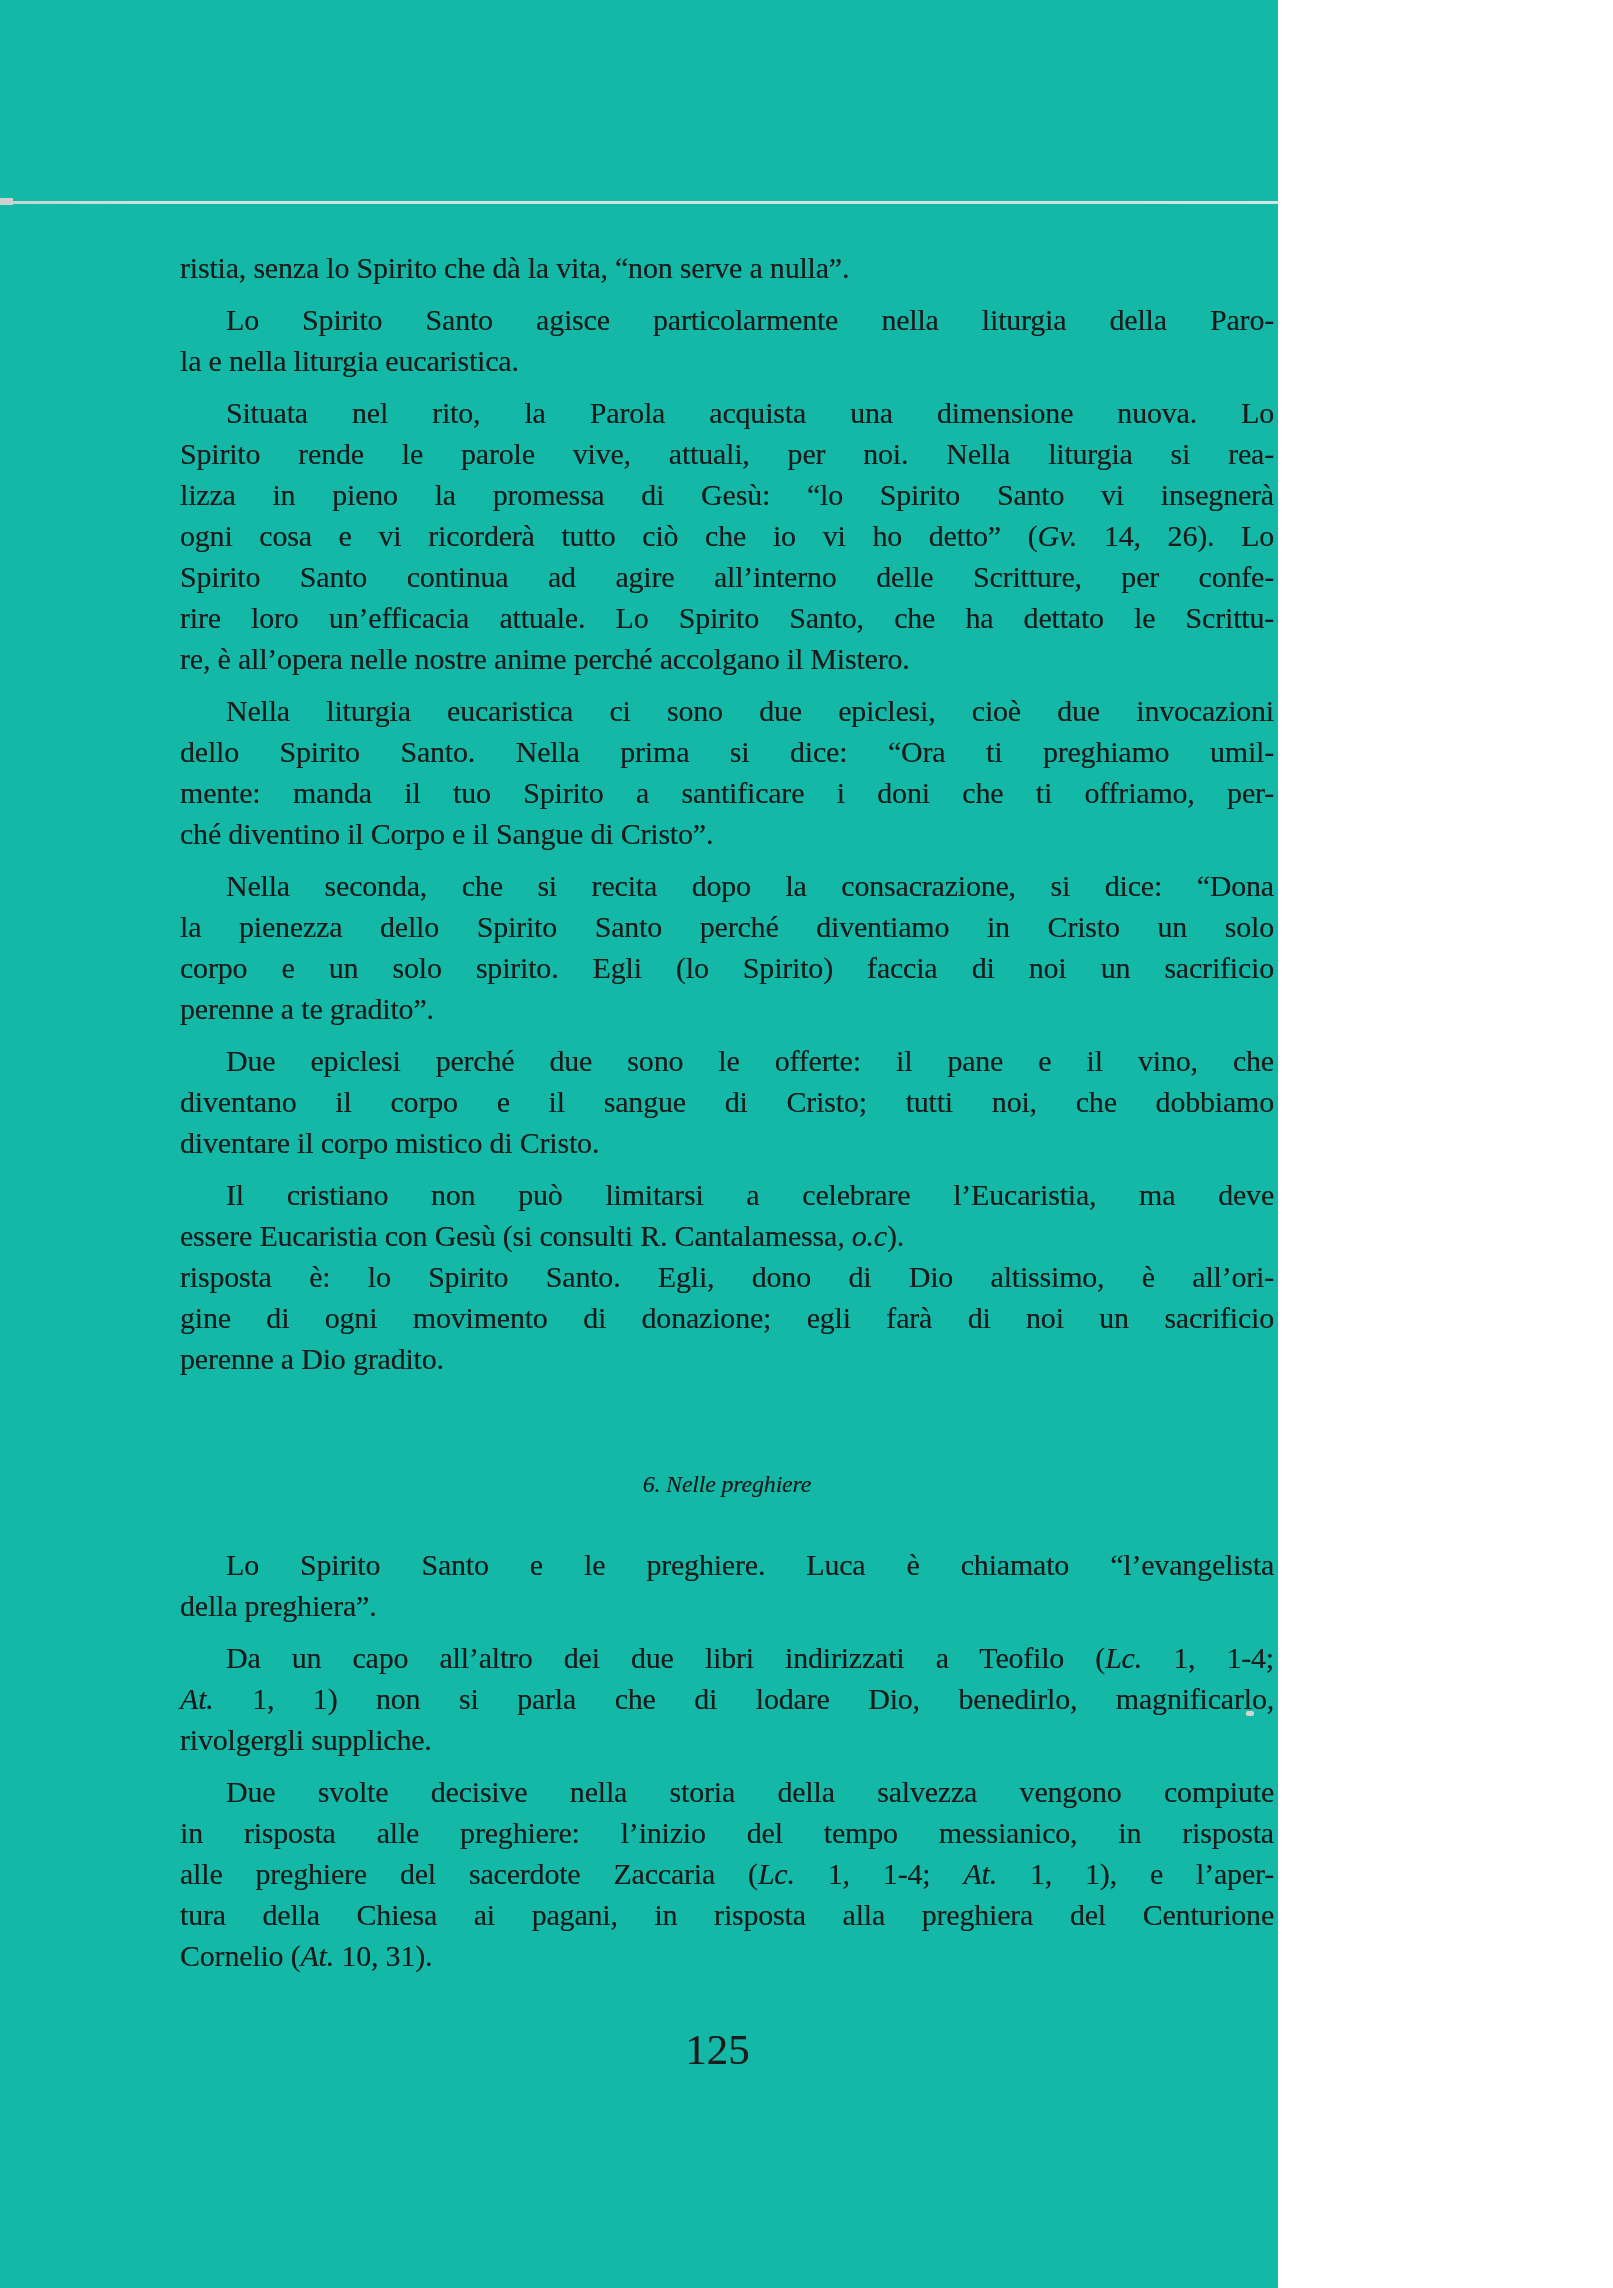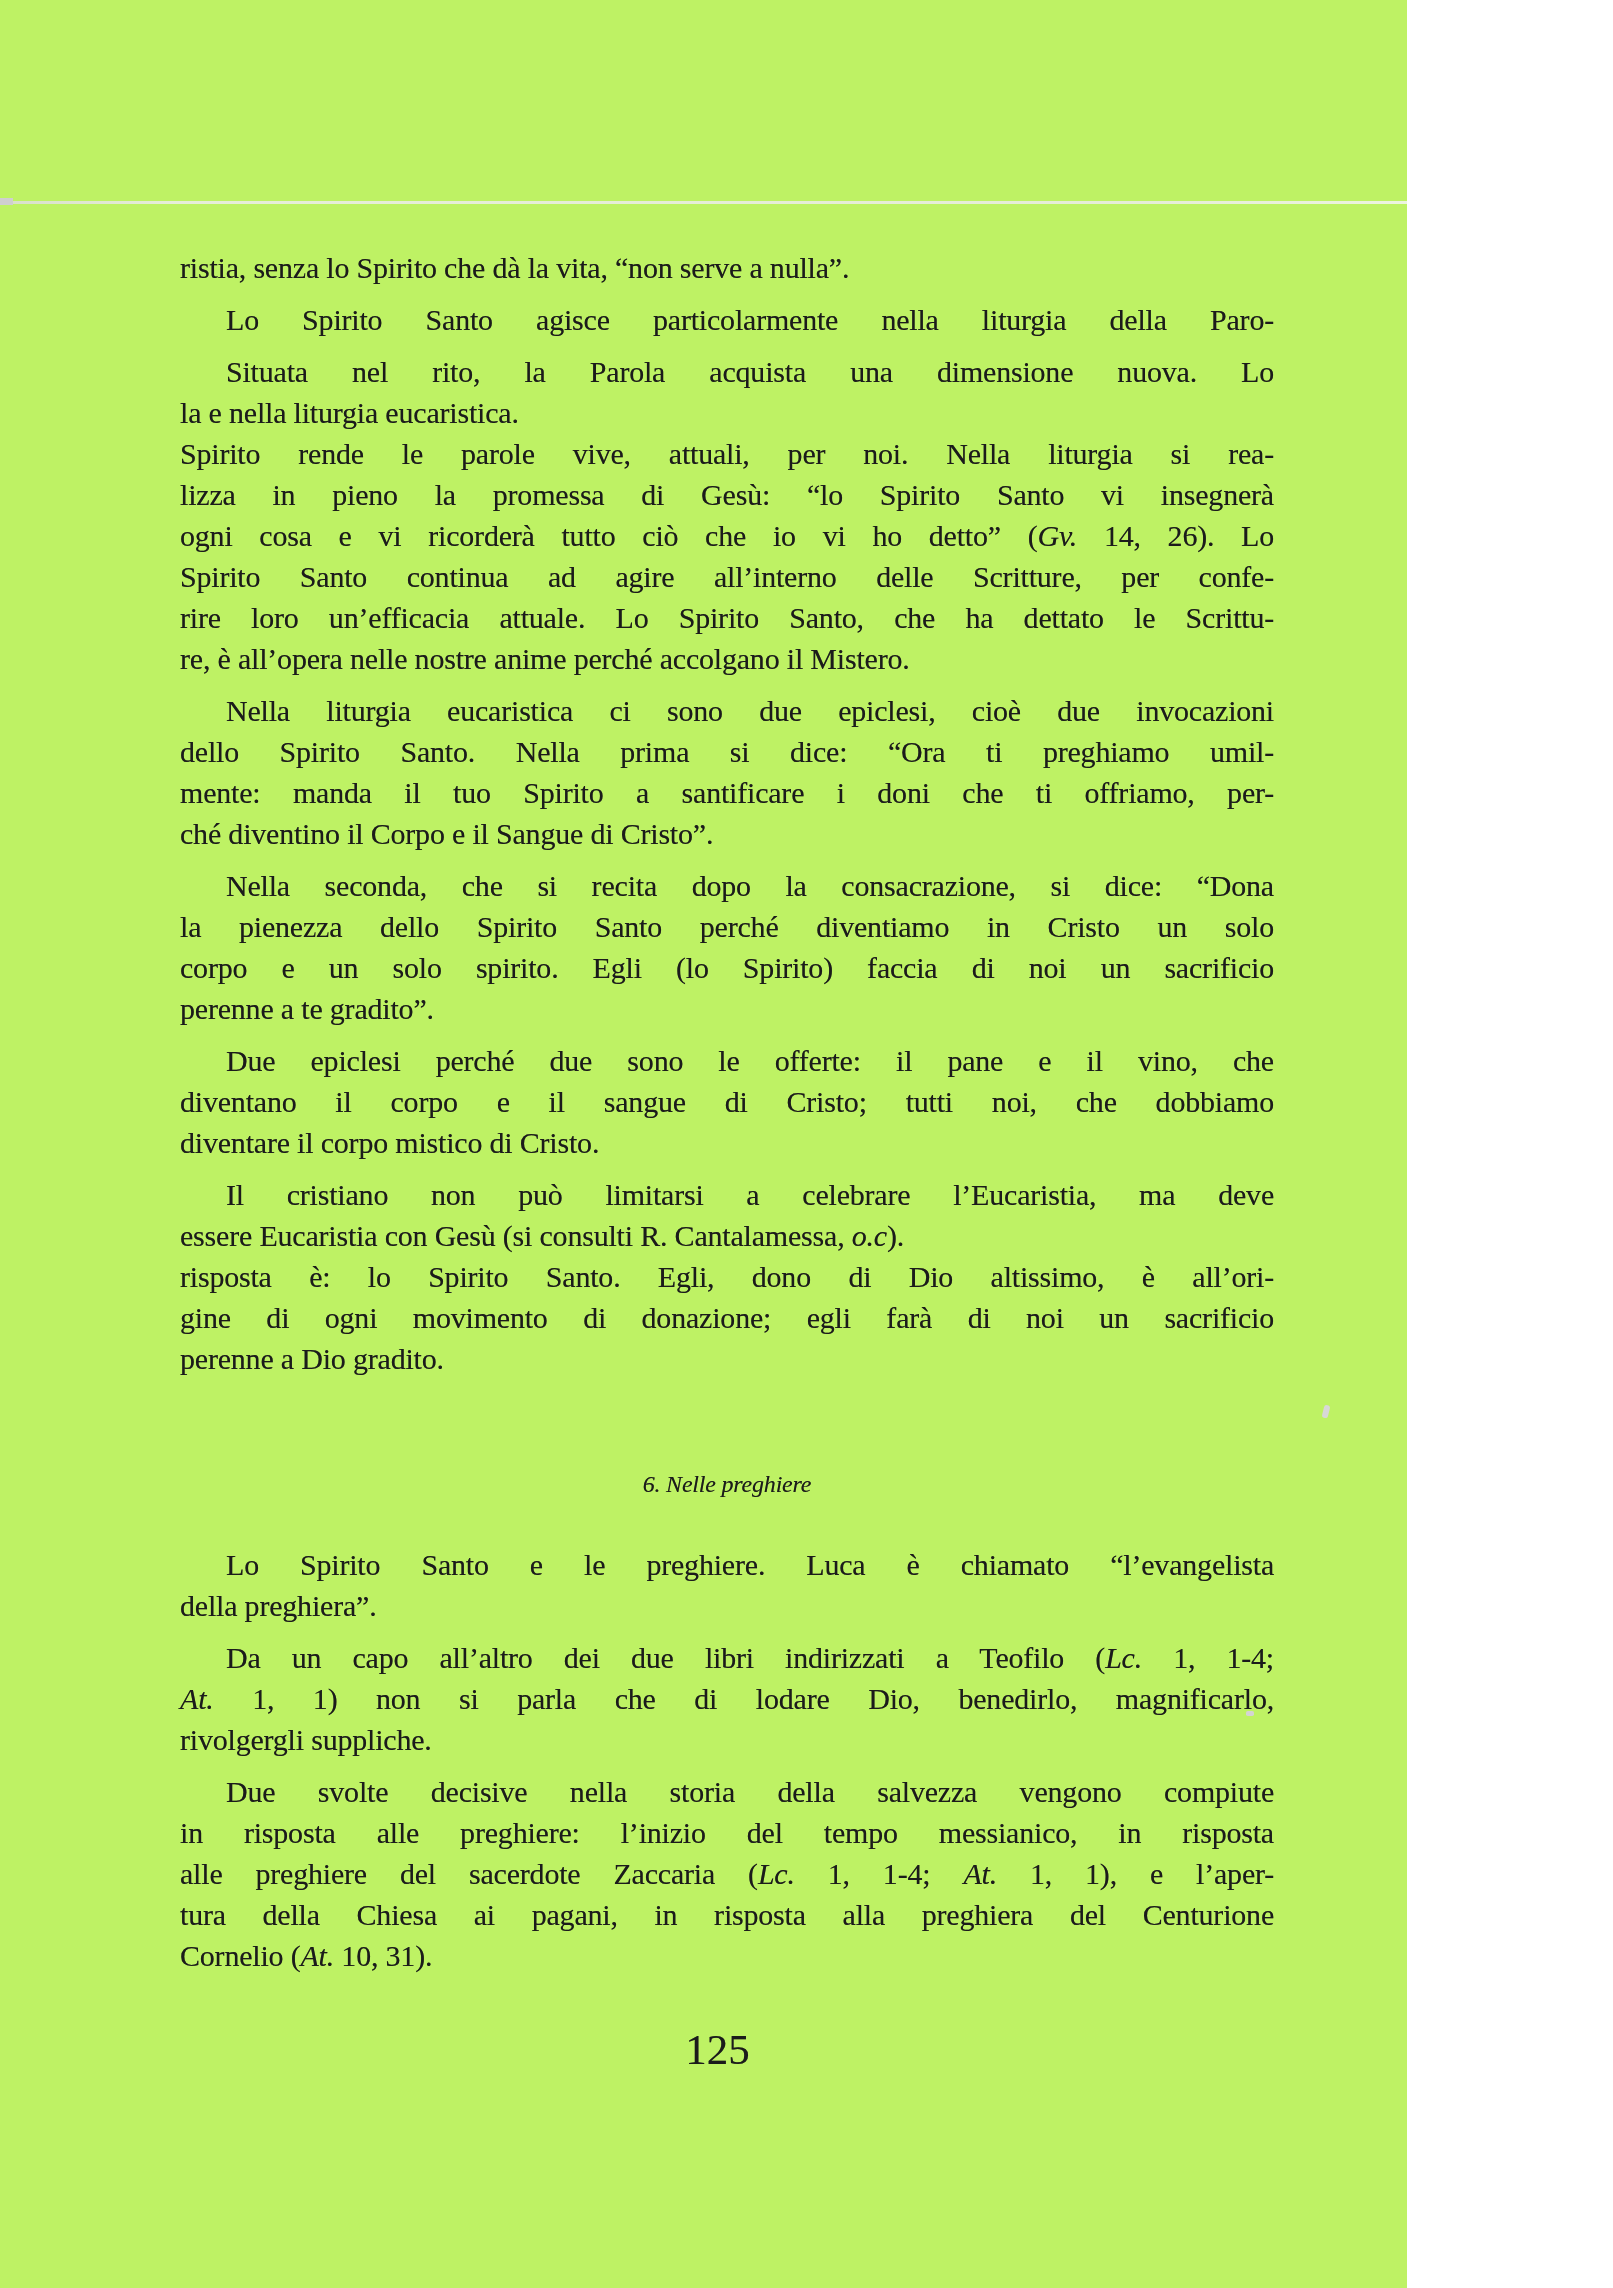--- a/index.html
+++ b/index.html
@@ -1,20 +1,20 @@
 <!DOCTYPE html>
 <html style="font-size:14.8px"><head>
 <meta charset="utf-8">
 <style>
   html, body { margin: 0; padding: 0; }
   .page {
     position: relative;
-    width: 1407px;
+    width: 1278px;
     height: 2289px;
-    background: #bef264;
+    background: #14b8a6;
     font-family: "Liberation Serif", "DejaVu Serif", serif;
     color: #1b1b1b;
     overflow: hidden;
   }
   
   .scan-line {
     position: absolute;
     left: 0; top: 201px;
     width: 1426px; height: 2.8px;
     background: linear-gradient(to right, #dcdcdc, #ededed 12%, #ececec 80%, #f5f5f5);
@@ -70,22 +70,22 @@
 
 <div class="page">
   <div class="scan-line"></div>
   <div class="scan-tick"></div>
   <div class="speck-1"></div>
   <div class="speck-2"></div>
 
   <div class="page-text">
       <div class="line end"><span>ristia, senza lo Spirito che dà la vita, “non serve a nulla”.</span></div>
       <div class="line ind"><span>Lo Spirito Santo agisce particolarmente nella liturgia della Paro-</span></div>
+      <div class="line end"><span>la e nella liturgia eucaristica.</span></div>
       <div class="line ind"><span>Situata nel rito, la Parola acquista una dimensione nuova. Lo</span></div>
-      <div class="line end"><span>la e nella liturgia eucaristica.</span></div>
       <div class="line"><span>Spirito rende le parole vive, attuali, per noi. Nella liturgia si rea-</span></div>
       <div class="line"><span>lizza in pieno la promessa di Gesù: “lo Spirito Santo vi insegnerà</span></div>
       <div class="line"><span>ogni cosa e vi ricorderà tutto ciò che io vi ho detto” (</span><span class="it">Gv.</span><span> 14, 26). Lo</span></div>
       <div class="line"><span>Spirito Santo continua ad agire all’interno delle Scritture, per confe-</span></div>
       <div class="line"><span>rire loro un’efficacia attuale. Lo Spirito Santo, che ha dettato le Scrittu-</span></div>
       <div class="line end"><span>re, è all’opera nelle nostre anime perché accolgano il Mistero.</span></div>
       <div class="line ind"><span>Nella liturgia eucaristica ci sono due epiclesi, cioè due invocazioni</span></div>
       <div class="line"><span>dello Spirito Santo. Nella prima si dice: “Ora ti preghiamo umil-</span></div>
       <div class="line"><span>mente: manda il tuo Spirito a santificare i doni che ti offriamo, per-</span></div>
       <div class="line end"><span>ché diventino il Corpo e il Sangue di Cristo”.</span></div>

